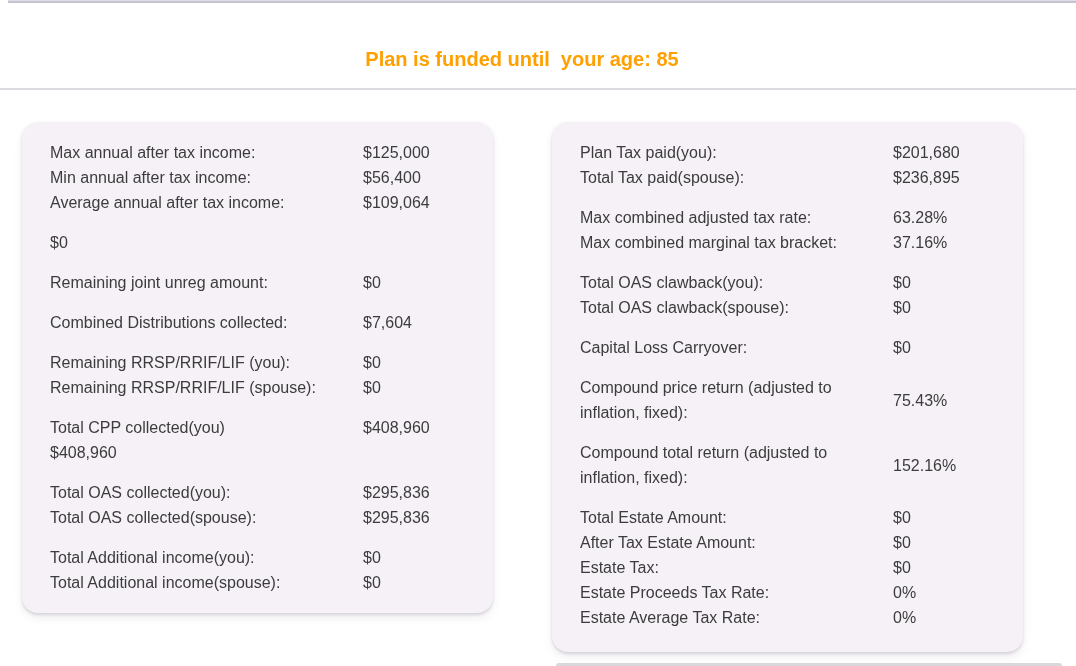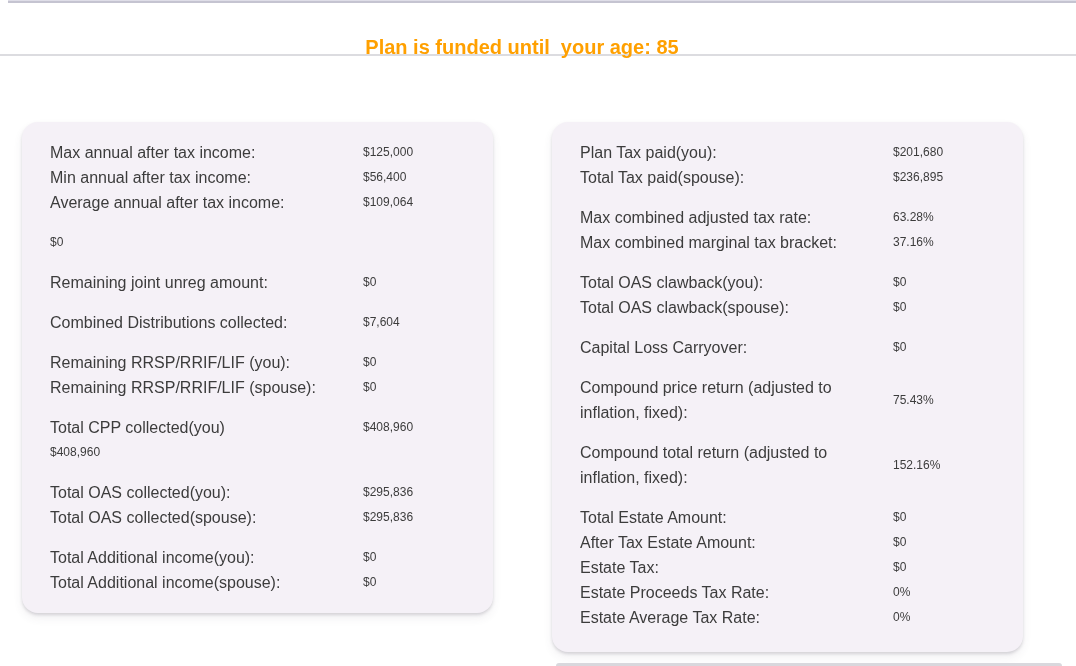--- a/index.html
+++ b/index.html
@@ -5,21 +5,21 @@
   * { margin: 0; padding: 0; box-sizing: border-box; }
   html, body { width: 1076px; height: 666px; background: #ffffff; overflow: hidden; }
   body { font-family: "Liberation Sans", sans-serif; color: #3c3c3c; position: relative; }
 
   .top-accent {
     position: absolute; top: 0; left: 8px; right: 0; height: 3px;
     background: #c5c4d1; border-top: 1px solid #dfdee8;
   }
 
   .header {
-    position: absolute; top: 0; left: 0; right: 0; height: 56px;
+    position: absolute; top: 12px; left: 0; right: 0; height: 78px;
     border-bottom: 2px solid #dcdce0;
   }
   .page-title {
     position: absolute; top: 36px; left: 0; right: 32px;
     text-align: center;
     font-size: 20px; font-weight: 700; color: #ffa000;
     white-space: pre-wrap;
   }
 
   .card {
@@ -35,21 +35,21 @@
   .group { margin-top: 15px; }
   .group:first-child { margin-top: 0; }
 
   .row { display: flex; align-items: center; min-height: 25px; }
   .row .label {
     width: 313px; flex: 0 0 313px;
     font-size: 16px; line-height: 25px; color: #3c3c3c;
     padding-right: 10px;
   }
   .row .value {
-    font-size: 12px; line-height: 25px; color: #3c3c3c;
+    font-size: 16px; line-height: 25px; color: #3c3c3c;
   }
 
   .bottom-partial-divider {
     position: absolute; bottom: 0; left: 556px; right: 14px; height: 3px;
     background: #d9d8dd; border-radius: 3px 3px 0 0;
   }
 </style>
 </head>
 <body>
 

